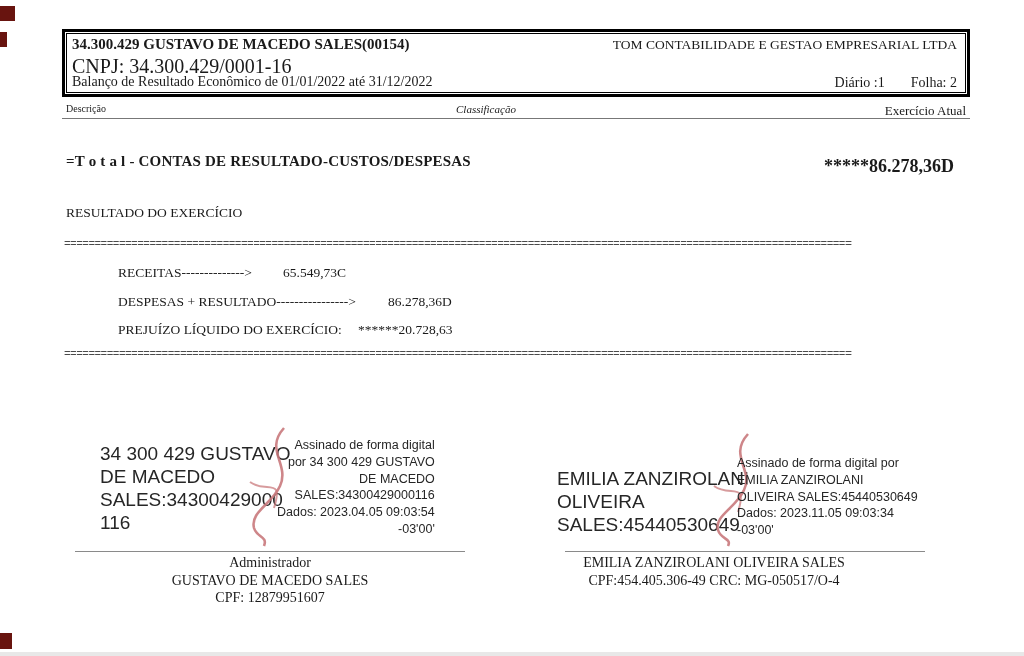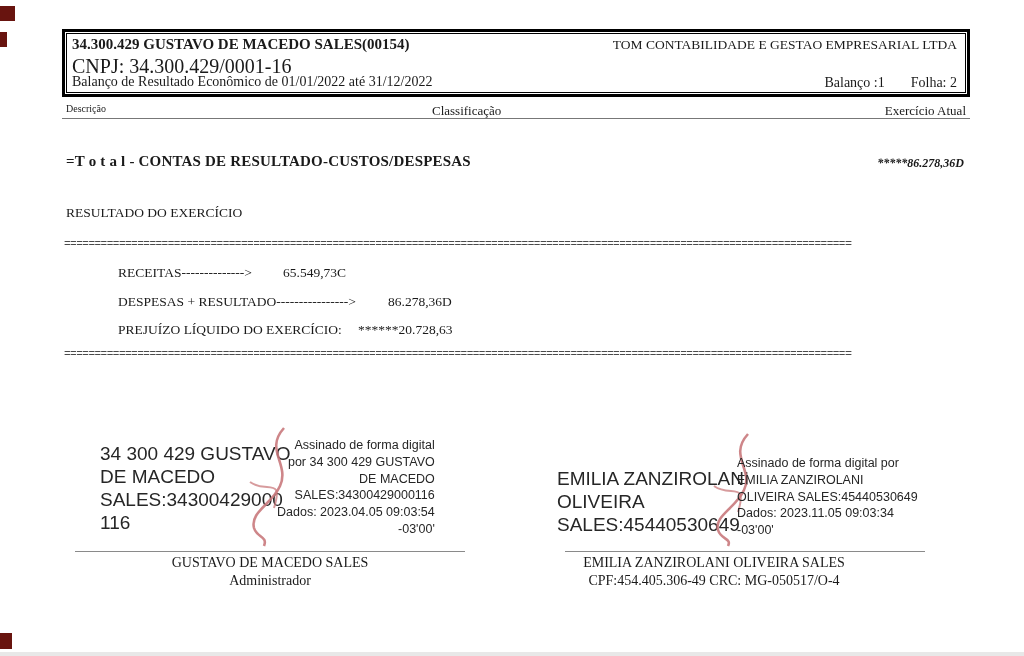--- a/index.html
+++ b/index.html
@@ -15,27 +15,27 @@
   .header-box-inner { position:absolute; left:1px; top:1px; right:1px; bottom:1px; border:1px solid #000; }
   .hb-line1 { left:5px; top:2px; font-size:15px; font-weight:bold; white-space:nowrap; }
   .hb-line2 { left:5px; top:21px; font-size:20px; white-space:nowrap; }
   .hb-line3 { left:5px; top:40px; font-size:14px; white-space:nowrap; }
   .hb-firm  { right:8px; top:3px; font-size:13.5px; white-space:nowrap; }
   .hb-pagerow { right:8px; top:41px; font-size:14px; white-space:nowrap; }
   .hb-pagerow span { margin-left:26px; }
 
   
   .col-descricao { left:66px; top:103px; font-size:10px; }
-  .col-classificacao { left:432px; top:103px; font-size:13px; }
+  .col-classificacao { left:456px; top:103px; font-size:11px;font-style:italic; }
   .col-exercicio { right:58px; top:103px; font-size:13px; }
   .col-rule { left:62px; top:118px; width:908px; height:1px; background:#777; }
 
   
   .total-label { left:66px; top:153px; font-size:15px; font-weight:bold; letter-spacing:.2px; white-space:nowrap; }
-  .total-value { right:60px; top:156px; font-size:12px; font-weight:bold;font-style:italic; }
+  .total-value { right:70px; top:156px; font-size:18px; font-weight:bold; }
 
   .section-title { left:66px; top:205px; font-size:13.5px; }
 
   .eq-sep { left:64px; width:788px; height:14px; overflow:hidden;
     font-family:"Liberation Mono", monospace; font-size:11px; color:#4a4a4a;
     white-space:nowrap; letter-spacing:-0.5px; }
   .eq-sep-1 { top:238px; }
   .eq-sep-2 { top:348px; }
 
   .res-row { left:118px; font-size:13.5px; white-space:nowrap; }
@@ -84,21 +84,21 @@
   <div class="abs edge-mark edge-mark-1"></div>
   <div class="abs edge-mark edge-mark-2"></div>
   <div class="abs edge-mark edge-mark-3"></div>
 
   <div class="abs header-box">
     <div class="header-box-inner">
       <div class="abs hb-line1">34.300.429 GUSTAVO DE MACEDO SALES(00154)</div>
       <div class="abs hb-line2">CNPJ: 34.300.429/0001-16</div>
       <div class="abs hb-line3">Balanço de Resultado Econômico de 01/01/2022 até 31/12/2022</div>
       <div class="abs hb-firm">TOM CONTABILIDADE E GESTAO EMPRESARIAL LTDA</div>
-      <div class="abs hb-pagerow"><span style="margin-left:0">Balanço :1</span><span>Folha: 2</span></div>
+      <div class="abs hb-pagerow"><span style="margin-left:0">Diário :1</span><span>Folha: 2</span></div>
     </div>
   </div>
 
   <div class="abs col-descricao">Descrição</div>
   <div class="abs col-classificacao">Classificação</div>
   <div class="abs col-exercicio">Exercício Atual</div>
   <div class="abs col-rule"></div>
 
   <div class="abs total-label">=T o t a l  -  CONTAS DE RESULTADO-CUSTOS/DESPESAS</div>
   <div class="abs total-value">*****86.278,36D</div>
@@ -131,22 +131,23 @@
     <path d="M6,58 C22,70 40,52 30,84" fill="none" stroke="#c9797c" stroke-width="2" opacity="0.75"></path>
   </svg>
   <div class="abs stamp-details stamp-details-left">Assinado de forma digital
 por 34 300 429 GUSTAVO
 DE MACEDO
 SALES:34300429000116
 Dados: 2023.04.05 09:03:54
 -03'00'</div>
   <div class="abs sig-rule sig-rule-left"></div>
   <div class="abs sig-id sig-id-left">
+    <div>Administrador</div>
     <div>GUSTAVO DE MACEDO SALES</div>
-    <div>Administrador</div>
+    <div>CPF: 12879951607</div>
   </div>
 
   <div class="abs stamp-name stamp-name-right">EMILIA ZANZIROLANI
 OLIVEIRA
 SALES:45440530649</div>
   <svg class="abs flourish flourish-right" width="52" height="116" viewBox="0 0 52 116">
     <path d="M40,2 C20,24 46,38 36,58 C28,76 6,84 10,98 C13,108 24,106 20,114" fill="none" stroke="#c9797c" stroke-width="2.6" opacity="0.9"></path>
     <path d="M6,54 C22,66 40,48 30,80" fill="none" stroke="#c9797c" stroke-width="2" opacity="0.75"></path>
   </svg>
   <div class="abs stamp-details stamp-details-right">Assinado de forma digital por

